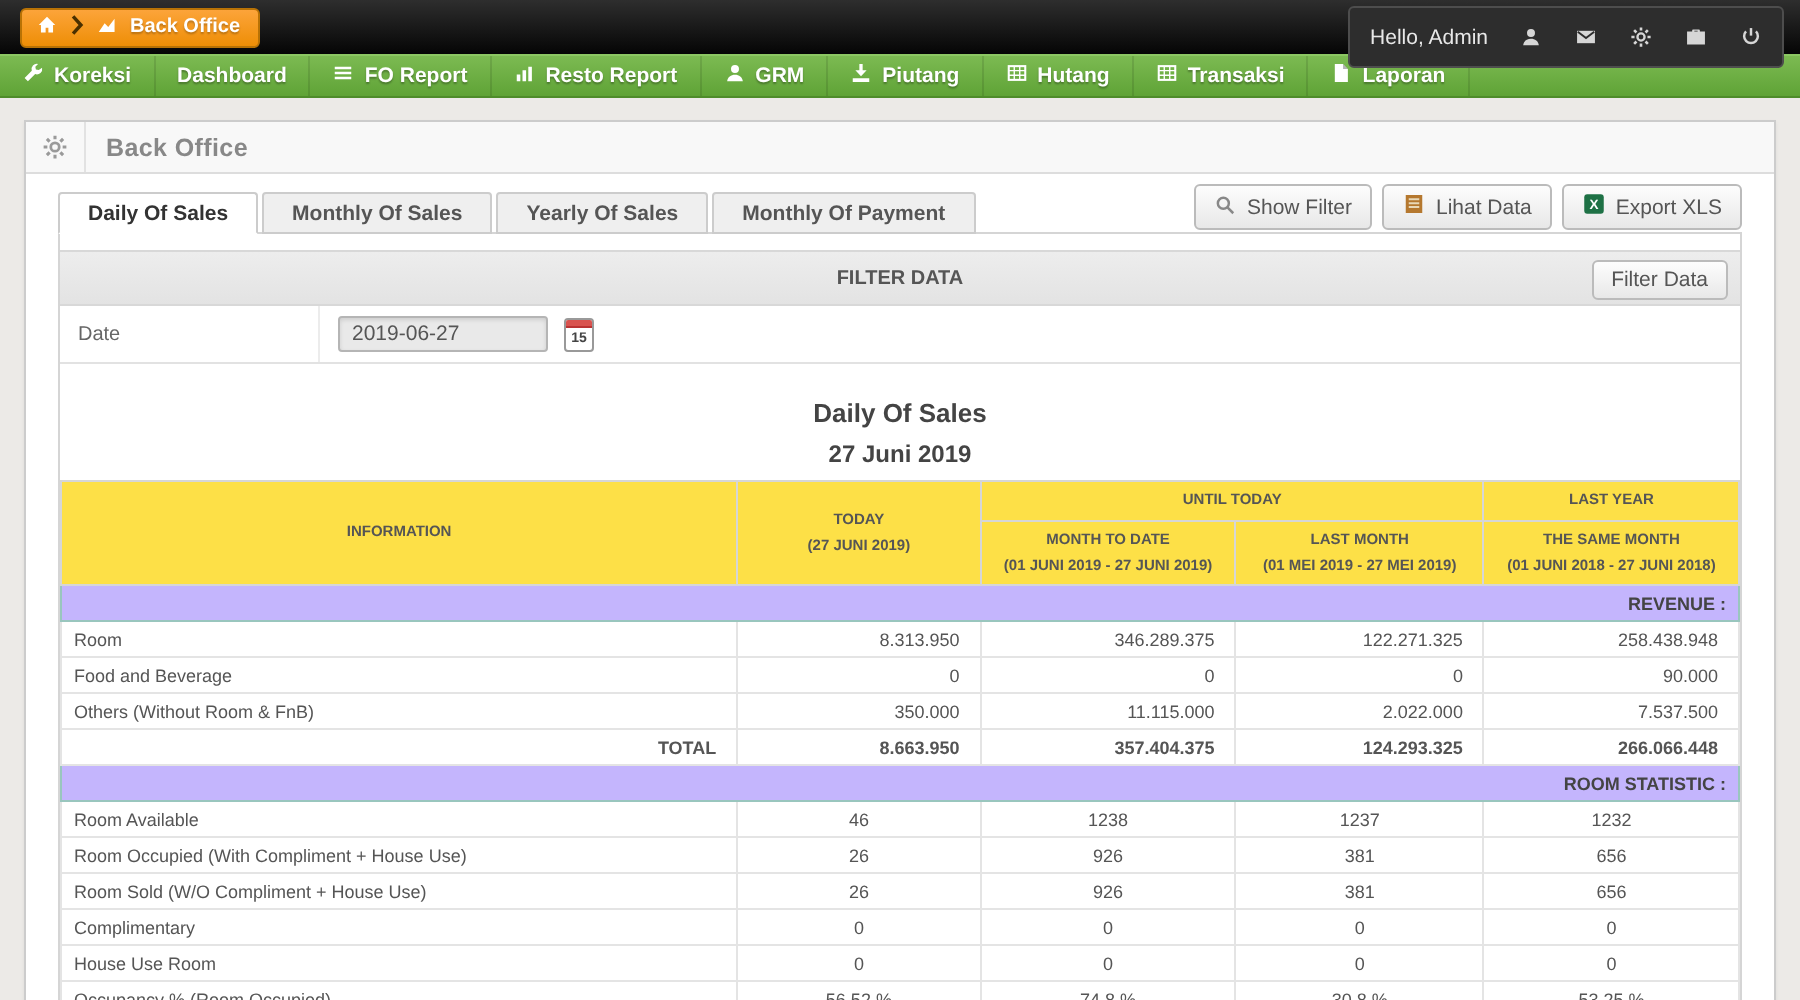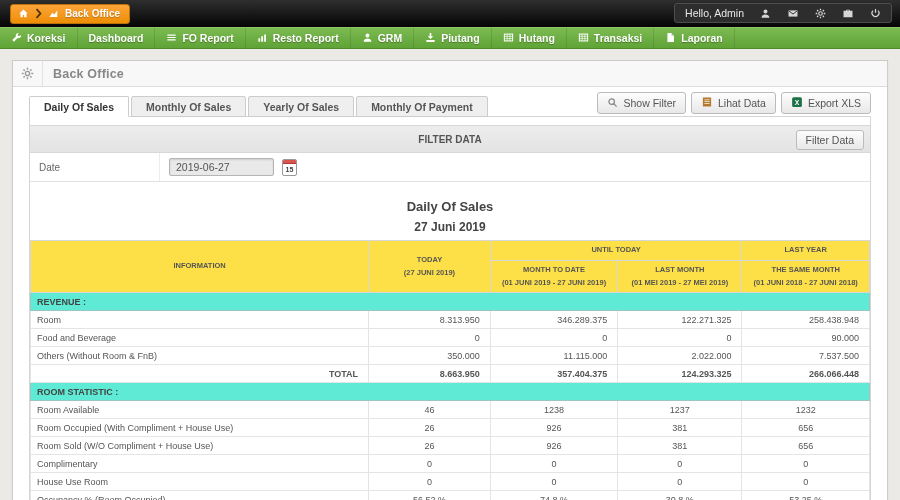--- a/index.html
+++ b/index.html
@@ -5,21 +5,21 @@
   * { margin:0; padding:0; box-sizing:border-box; }
   html,body { width:900px; height:500px; overflow:hidden; }
   body { font-family:"Liberation Sans","DejaVu Sans",sans-serif; background:#eceae7; position:relative; }
   .ic { display:inline-block; vertical-align:middle; flex:0 0 auto; }
 
   
   .topbar { height:27px; background:linear-gradient(#2e2e2e,#050505); display:flex; align-items:center; position:relative; }
   .crumb { margin-left:10px; display:flex; align-items:center; height:20px; padding:0 9px 0 7px; border-radius:3px;
            background:linear-gradient(#fca43a,#ee8e06); border:1px solid #b87205; color:#fff; gap:6px; cursor:pointer; }
   .crumb-label { font-size:10px; font-weight:bold; color:#fff; text-shadow:0 1px 1px rgba(0,0,0,.25); }
-  .usergrp { position:absolute; right:8px; top:3px; height:20px; background:#2d2d2d; border:1px solid #4d4d4d;
+  .usergrp { position:absolute; right:8px; top:3px; height:31px; background:#2d2d2d; border:1px solid #4d4d4d;
              border-radius:3px; display:flex; align-items:center; padding:0 10px; gap:16px; }
   .usergrp .greet { font-size:10.5px; color:#e8e8e8; }
   .ubtn { display:flex; align-items:center; color:#d6d6d6; cursor:pointer; }
 
   
   .nav { height:22px; background:linear-gradient(#7cba52,#5fa336); border-top:1px solid #8cc763; border-bottom:1px solid #4e8c2a; display:flex; }
   .nav-item { display:flex; align-items:center; gap:5px; padding:0 11px; font-size:10.5px; font-weight:bold; color:#fff;
               text-shadow:0 1px 1px rgba(0,0,0,.3); border-right:1px solid rgba(0,0,0,.10); cursor:pointer; }
 
   
@@ -54,21 +54,21 @@
   .cal-day { font-size:7px; text-align:center; color:#444; line-height:11px; font-weight:bold; }
 
   
   .rep-title { text-align:center; font-size:13px; font-weight:bold; color:#444; margin:17px 0 6px; }
   .rep-sub   { text-align:center; font-size:12px; font-weight:bold; color:#444; margin-bottom:6px; }
 
   
   table { width:100%; border-collapse:collapse; table-layout:fixed; }
   th { background:#fde047; border:1px solid #d6d6d6; font-size:7.5px; font-weight:bold; color:#555; text-align:center; padding:3px 2px; line-height:1.7; }
   td { border:1px solid #e4e4e4; font-size:9px; color:#555; padding:3.5px 6px; background:#fff; }
-  td.sec { background:#5eead4; border-color:#99c6be; font-weight:bold; color:#444; font-size:9px; }
+  td.sec { background:#c4b5fd; border-color:#99c6be; font-weight:bold; color:#444; font-size:9px;text-align:right; }
   td.num { text-align:right; padding-right:10px; }
   td.ctr { text-align:center; }
   tr.total td { font-weight:bold; }
   tr.total td.lbl { text-align:right; padding-right:10px; }
 </style>
 </head>
 <body>
 
 <div class="topbar">
   <div class="crumb">

